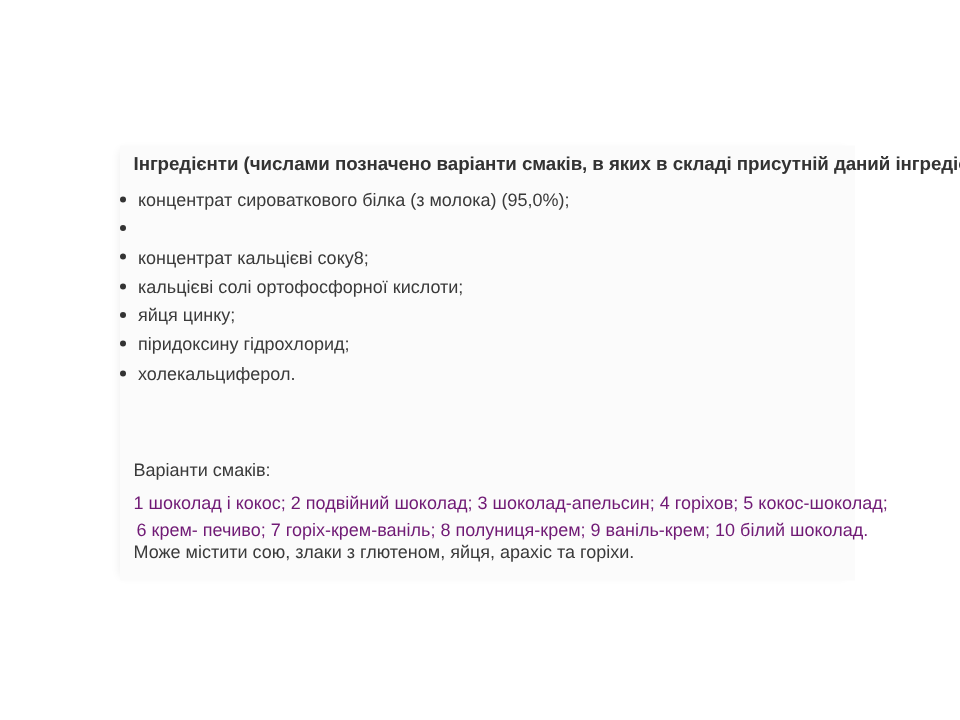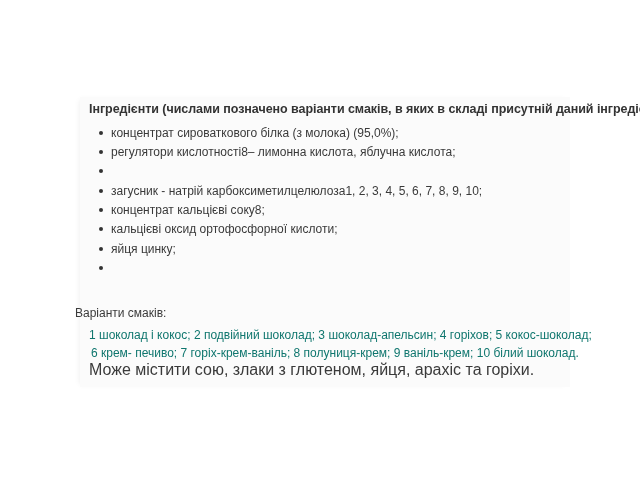--- a/index.html
+++ b/index.html
@@ -29,21 +29,21 @@
       left: 89px;
       top: 102px;
       font-size: 12.5px;
       font-weight: bold;
       color: #333333;
       white-space: nowrap;
       letter-spacing: -0.05px;
     }
     ul.ingredients {
       position: absolute;
-      left: 97px;
+      left: 78px;
       top: 124px;
       margin: 0;
       padding: 0;
       list-style: none;
     }
     ul.ingredients li {
       height: 19.3px;
       line-height: 19.3px;
       font-size: 12px;
       white-space: nowrap;
@@ -53,61 +53,60 @@
       display: inline-block;
       width: 4px;
       height: 4px;
       border-radius: 50%;
       background: #333;
       vertical-align: middle;
       margin: 0 8px 2px 2px;
     }
     .flavors-title {
       position: absolute;
-      left: 75px;
+      left: 89px;
       top: 306px;
       font-size: 12px;
       color: #3a3a3a;
       white-space: nowrap;
     }
     .flavors-list {
       position: absolute;
       left: 89px;
       top: 327px;
       font-size: 12px;
       line-height: 17.5px;
-      color: #0f766e;
+      color: #701a75;
       white-space: nowrap;
     }
     .flavors-list .line2 { padding-left: 2px; }
     .allergens {
       position: absolute;
       left: 89px;
       top: 361px;
-      font-size: 16px;
+      font-size: 12px;
       color: #3a3a3a;
       white-space: nowrap;
     }
   </style>
 </head>
 <body>
 
 <div class="panel"></div>
 
 <div class="heading">Інгредієнти (числами позначено варіанти смаків, в яких в складі присутній даний інгредієнт):</div>
 
 <ul class="ingredients">
   <li><span class="bullet"></span><span>концентрат сироваткового білка (з молока) (95,0%);</span></li>
-  <li><span class="bullet"></span><span>регулятори кислотності8– лимонна кислота, яблучна кислота;</span></li>
   <li><span class="bullet"></span></li>
-  <li><span class="bullet"></span><span>загусник - натрій карбоксиметилцелюлоза1, 2, 3, 4, 5, 6, 7, 8, 9, 10;</span></li>
   <li><span class="bullet"></span><span>концентрат кальцієві соку8;</span></li>
-  <li><span class="bullet"></span><span>кальцієві оксид ортофосфорної кислоти;</span></li>
+  <li><span class="bullet"></span><span>кальцієві солі ортофосфорної кислоти;</span></li>
   <li><span class="bullet"></span><span>яйця цинку;</span></li>
-  <li><span class="bullet"></span></li>
+  <li><span class="bullet"></span><span>піридоксину гідрохлорид;</span></li>
+  <li><span class="bullet"></span><span>холекальциферол.</span></li>
 </ul>
 
 <div class="flavors-title">Варіанти смаків:</div>
 
 <div class="flavors-list">
   <div>1 шоколад і кокос; 2 подвійний шоколад; 3 шоколад-апельсин; 4 горіхов; 5 кокос-шоколад;</div>
   <div class="line2">6 крем- печиво; 7 горіх-крем-ваніль; 8 полуниця-крем; 9 ваніль-крем; 10 білий шоколад.</div>
 </div>
 
 <div class="allergens">Може містити сою, злаки з глютеном, яйця, арахіс та горіхи.</div>

